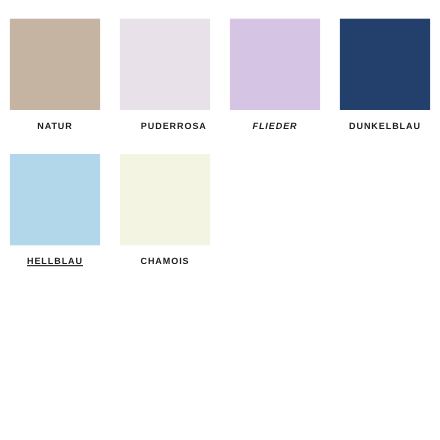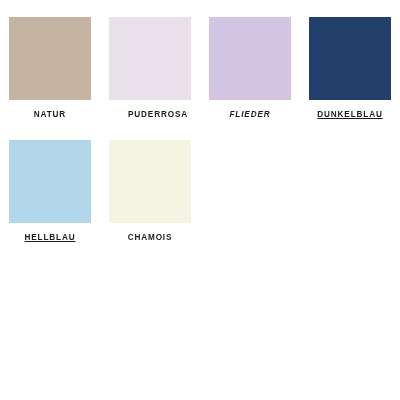--- a/index.html
+++ b/index.html
@@ -92,21 +92,21 @@
     </div>
 
     <div class="swatch-cell">
       <div class="swatch-chip" style="background-color: rgb(213, 196, 228);"></div>
       <div class="swatch-label" style="color: rgb(28, 28, 28); font-style: italic;">FLIEDER</div>
     </div>
 
 
     <div class="swatch-cell">
       <div class="swatch-chip" style="background-color: rgb(34, 64, 107);"></div>
-      <div class="swatch-label" style="color: rgb(28, 28, 28); text-decoration: underline;">DUNKELBLAU</div>
+      <div class="swatch-label" style="color: rgb(28, 28, 28);">DUNKELBLAU</div>
     </div>
 
     <div class="swatch-cell">
       <div class="swatch-chip" style="background-color: rgb(178, 214, 234);"></div>
       <div class="swatch-label" style="color: rgb(28, 28, 28); text-decoration: underline;">HELLBLAU</div>
     </div>
 
     <div class="swatch-cell">
       <div class="swatch-chip" style="background-color: rgb(244, 244, 226);"></div>
       <div class="swatch-label" style="color: rgb(28, 28, 28);">CHAMOIS</div>

